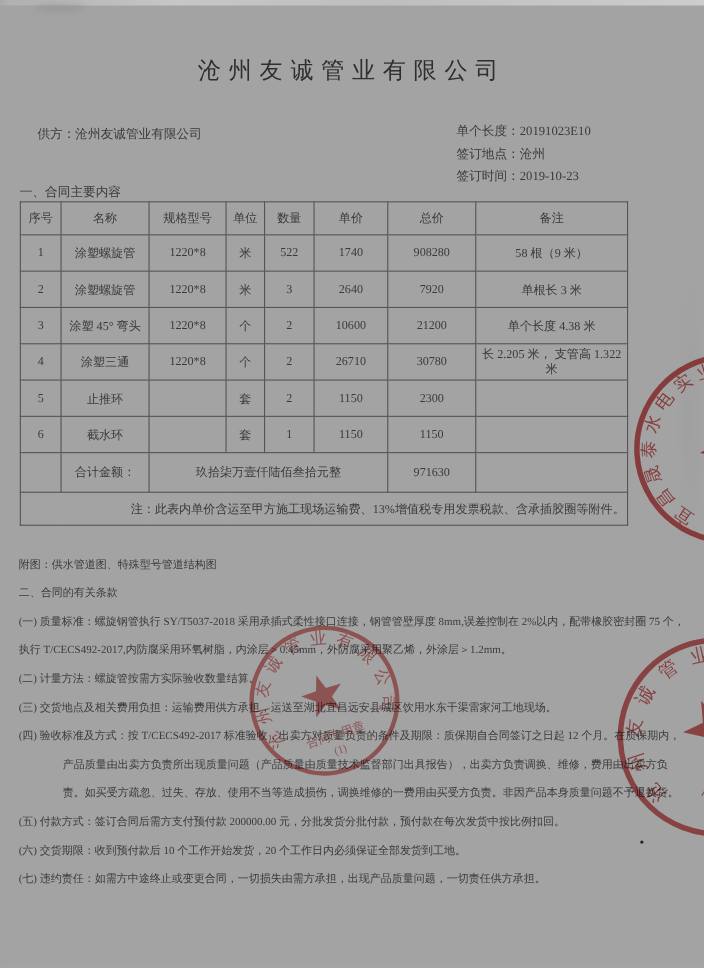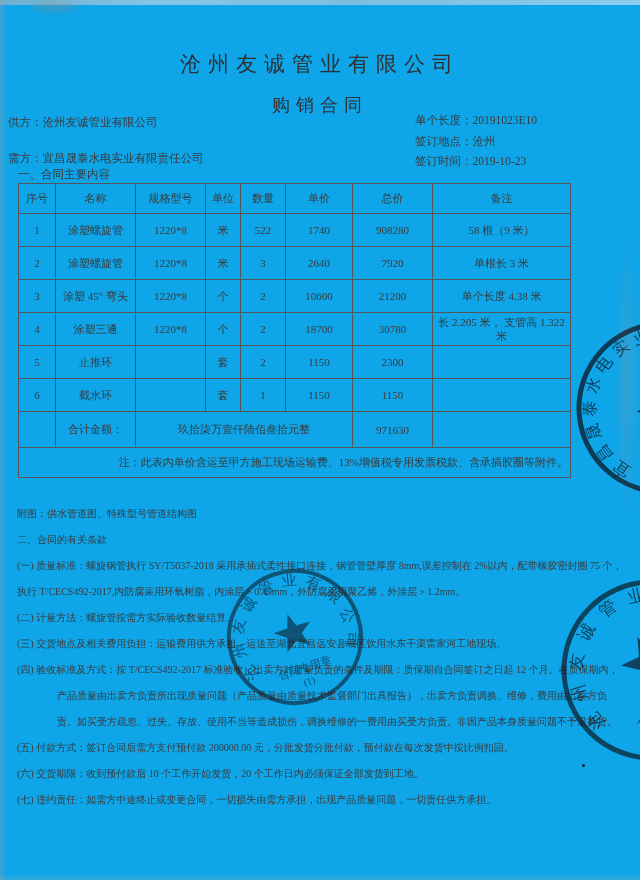--- a/index.html
+++ b/index.html
@@ -1,36 +1,36 @@
 <!DOCTYPE html>
 <html><head>
 <meta charset="utf-8">
 <style>
   html,body{margin:0;padding:0;}
   body{width:640px;height:880px;background:#e9e9e9;font-family:"Liberation Serif","DejaVu Serif",serif;}
-  .page{position:relative;width:640px;height:880px;background:#0ea5e9;overflow:hidden;color:#3a3a3a;}
+  .page{position:relative;width:640px;height:880px;background:#a3a3a3;overflow:hidden;color:#3a3a3a;}
   
   .scan-top{position:absolute;top:0;left:0;right:0;height:5px;
     background:linear-gradient(90deg,#b9b9b9,#e3e3e3 25%,#d5d5d5 55%,#efefef);opacity:.55;}
   .smudge{position:absolute;left:30px;top:4px;width:48px;height:6px;background:#8a8a8a;
     border-radius:50%;filter:blur(3px);opacity:.5;}
   .edge-left{position:absolute;left:0;top:0;bottom:0;width:7px;
     background:linear-gradient(90deg,rgba(160,160,160,.35),rgba(160,160,160,0));}
   .edge-right{position:absolute;right:0;top:230px;width:26px;height:300px;
     background:radial-gradient(closest-side,rgba(150,150,150,.28),rgba(150,150,150,0));}
   .edge-bottom{position:absolute;left:0;right:0;bottom:0;height:6px;
     background:linear-gradient(0deg,rgba(170,170,170,.25),rgba(170,170,170,0));}
   .speck{position:absolute;left:582px;top:764px;width:3px;height:3px;background:#222;border-radius:50%;}
 
   .doc-title{position:absolute;top:50px;left:0;width:100%;text-align:center;
     font-size:21px;letter-spacing:7px;color:#2f2f2f;}
   .doc-subtitle{position:absolute;top:93px;left:0;width:100%;text-align:center;
     font-size:18px;letter-spacing:6px;color:#2f2f2f;}
 
-  .meta-left{position:absolute;left:8px;top:115px;font-size:11.5px;}
+  .meta-left{position:absolute;left:34px;top:115px;font-size:11.5px;}
   .meta-left .row{height:36px;line-height:15px;}
   .meta-right{position:absolute;left:415px;top:113px;font-size:11.5px;}
   .meta-right .row{height:20.5px;line-height:15px;}
   .sec-title{position:absolute;left:18px;top:167px;font-size:11.5px;}
 
   table.main{position:absolute;left:18px;top:183px;border-collapse:collapse;table-layout:fixed;
     font-size:11px;color:#3a3a3a;border:1.5px solid #4c4c4c;}
   table.main td,table.main th{border:1px solid #555;text-align:center;vertical-align:middle;
     font-weight:normal;padding:1px 2px;overflow:hidden;}
   table.main tr.hdr td{height:27px;margin-left:44px;}
@@ -55,25 +55,23 @@
 <div class="page">
 
   <div class="scan-top"></div>
   <div class="smudge"></div>
   <div class="edge-left"></div>
   <div class="edge-right"></div>
   <div class="edge-bottom"></div>
   <div class="speck"></div>
 
   <div class="doc-title">沧州友诚管业有限公司</div>
-  <div class="doc-subtitle">购销合同</div>
 
   <div class="meta-left">
     <div class="row">供方：沧州友诚管业有限公司</div>
-    <div class="row">需方：宜昌晟泰水电实业有限责任公司</div>
   </div>
   <div class="meta-right">
     <div class="row">单个长度：20191023E10</div>
     <div class="row">签订地点：沧州</div>
     <div class="row">签订时间：2019-10-23</div>
   </div>
   <div class="sec-title">一、合同主要内容</div>
 
   <table class="main">
     <colgroup>
@@ -126,21 +124,21 @@
       <td>10600</td>
       <td>21200</td>
       <td>单个长度 4.38 米</td>
     </tr>
     <tr class="r">
       <td>4</td>
       <td>涂塑三通</td>
       <td>1220*8</td>
       <td>个</td>
       <td>2</td>
-      <td>18700</td>
+      <td>26710</td>
       <td>30780</td>
       <td style="line-height:14px">长 2.205 米， 支管高 1.322 米</td>
     </tr>
     <tr class="r">
       <td>5</td>
       <td>止推环</td>
       <td></td>
       <td>套</td>
       <td>2</td>
       <td>1150</td>

